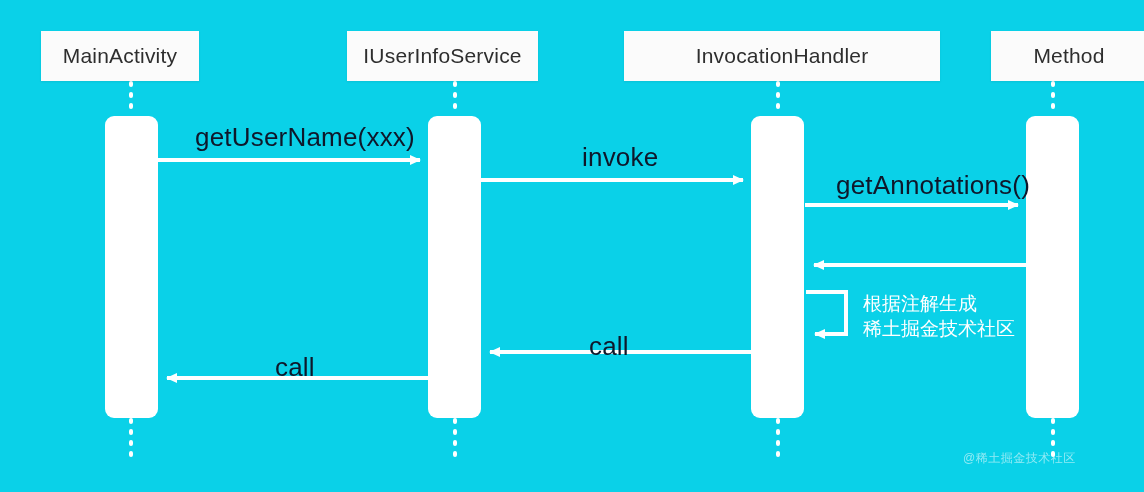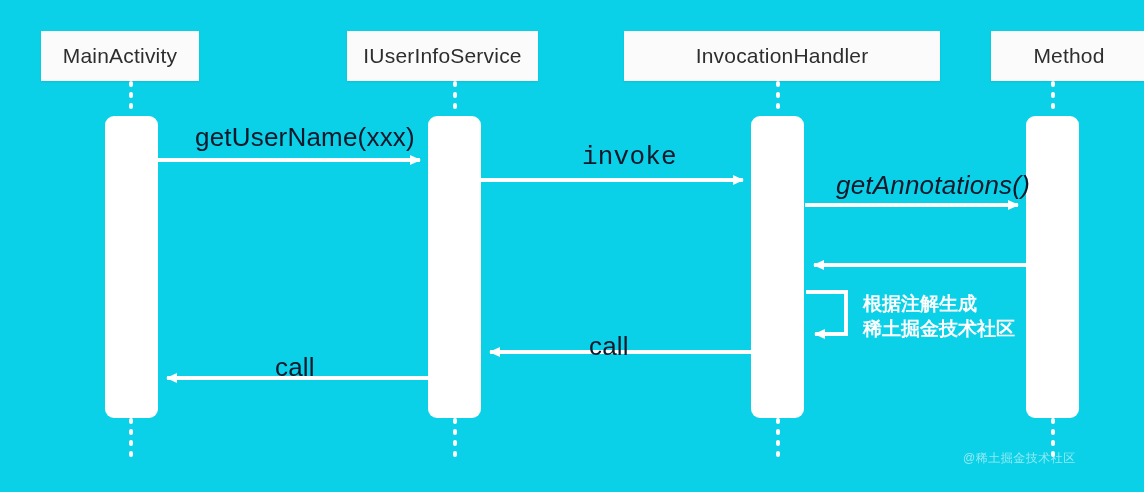--- a/index.html
+++ b/index.html
@@ -42,21 +42,21 @@
     font-size: 26px;
     white-space: nowrap;
     letter-spacing: 0.2px;
   }
   .self-label {
     position: absolute;
     color: #ffffff;
     font-size: 19px;
     line-height: 25px;
     white-space: nowrap;
-    font-weight: 700;
+    font-weight: 400;
   }
   .watermark {
     position: absolute;
     color: rgba(255,255,255,0.55);
     font-size: 12px;
     white-space: nowrap;
     letter-spacing: 0.5px;
   }
 </style>
 </head>
@@ -116,22 +116,22 @@
 
   <div class="participant-box" style="left:624px; top:31px; width:316px; height:50px;">
     <span>InvocationHandler</span>
   </div>
 
   <div class="participant-box" style="left:975px; top:31px; width:156px; height:50px;margin-left:16px;">
     <span>Method</span>
   </div>
 
   <div class="msg-label" style="left:195px; top:122px;">getUserName(xxx)</div>
-  <div class="msg-label" style="left:582px; top:142px;font-family:Liberation Mono, monospace;">invoke</div>
-  <div class="msg-label" style="left:836px; top:170px;font-style:italic;">getAnnotations()</div>
+  <div class="msg-label" style="left:582px; top:142px;">invoke</div>
+  <div class="msg-label" style="left:836px; top:170px;">getAnnotations()</div>
   <div class="msg-label" style="left:589px; top:331px;">call</div>
   <div class="msg-label" style="left:275px; top:352px;">call</div>
 
   <div class="self-label" style="left:863px; top:291px;">
     <div>根据注解生成</div>
     <div>稀土掘金技术社区</div>
   </div>
 
   <div class="watermark" style="left:963px; top:450px;">@稀土掘金技术社区</div>
 

